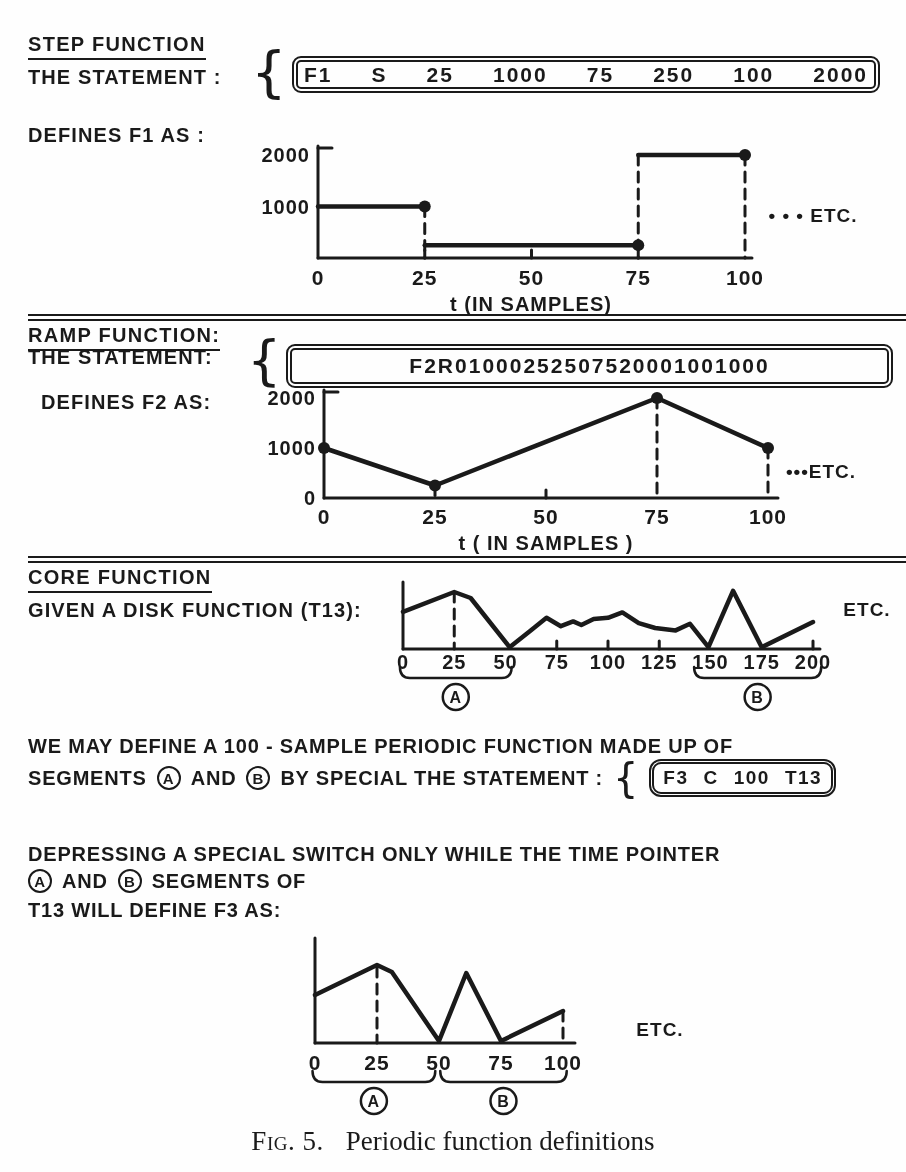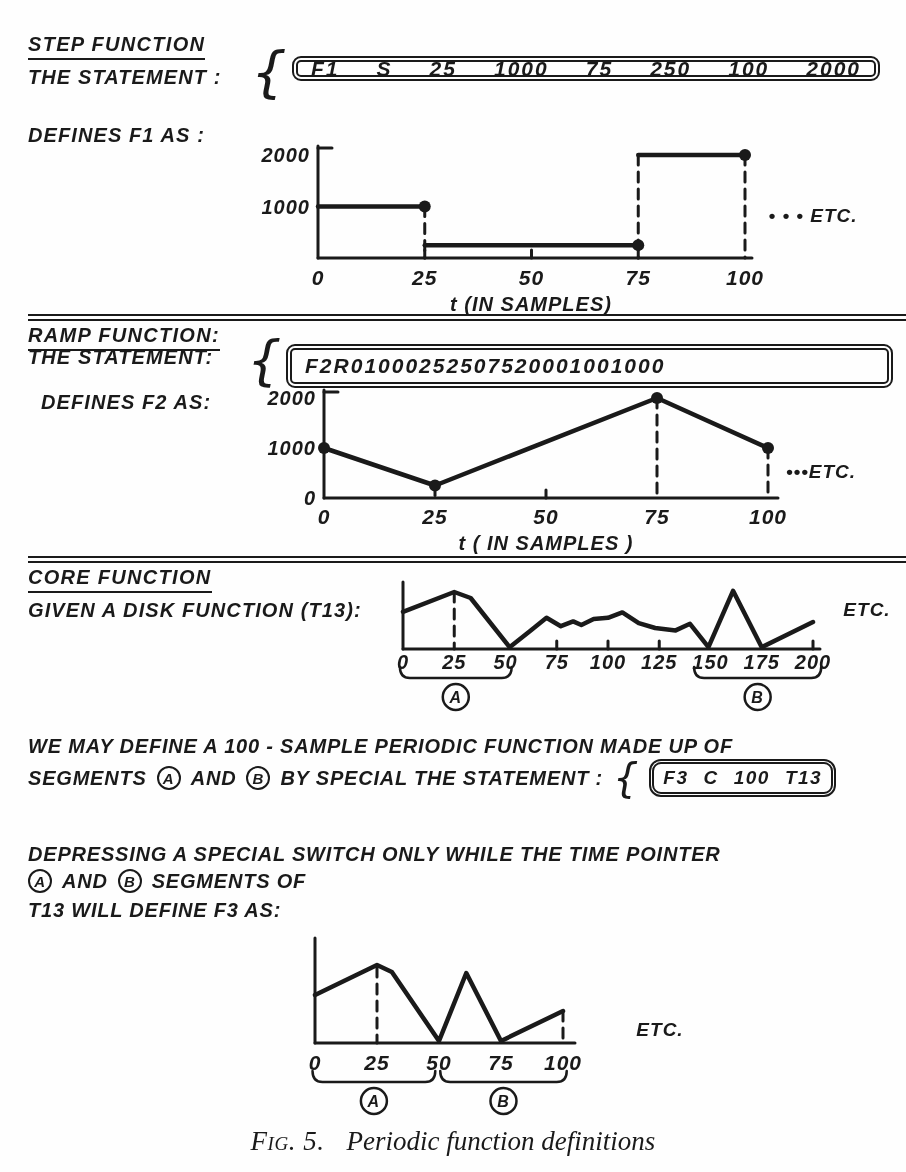--- a/index.html
+++ b/index.html
@@ -1,18 +1,18 @@
 <!DOCTYPE html>
 <html><head>
 <meta charset="utf-8">
 <style>
   :root { --ink:#1a1a1a; }
   html,body{margin:0;padding:0;background:#e8e8e8;}
   .page{position:relative;width:906px;height:1172px;background:#fefefe;overflow:hidden;
-        font-family:"Liberation Sans",sans-serif;font-weight:bold;color:var(--ink);font-style:italic;}
+        font-family:"Liberation Sans",sans-serif;font-weight:bold;color:var(--ink);}
   .t{position:absolute;white-space:nowrap;}
   .title{font-size:20px;letter-spacing:1.3px;border-bottom:2.5px solid var(--ink);padding-bottom:2px;}
   .label{font-size:20px;letter-spacing:1.1px;}
   .para{font-size:20px;letter-spacing:0.8px;}
   .flexline{display:flex;align-items:center;gap:10px;}
   .brace{position:absolute;font-weight:normal;line-height:0.9;font-family:"DejaVu Sans",sans-serif;}
   .box{position:absolute;border:6px double var(--ink);border-radius:9px;display:flex;
        align-items:center;background:#fefefe;box-sizing:border-box;}
   .box .tok{font-size:21px;letter-spacing:2px;}
   .boxinline{border:5px double var(--ink);border-radius:12px;display:flex;align-items:center;
@@ -29,21 +29,21 @@
   .figlab{font-variant:small-caps;letter-spacing:0.5px;}
 </style>
 </head>
 <body>
 
 <div class="page">
 
   <div class="t title" style="left:28px;top:33px">STEP FUNCTION</div>
   <div class="t label" style="left:28px;top:66px">THE STATEMENT :</div>
   <div class="brace" style="left:251px;top:47px;font-size:56px">{</div>
-  <div class="box" style="left:292px;top:56px;width:588px;height:25px;justify-content:space-between;padding:0 13px">
+  <div class="box" style="left:292px;top:56px;width:588px;height:37px;justify-content:space-between;padding:0 6px">
       <span class="tok">F1</span>
       <span class="tok">S</span>
       <span class="tok">25</span>
       <span class="tok">1000</span>
       <span class="tok">75</span>
       <span class="tok">250</span>
       <span class="tok">100</span>
       <span class="tok">2000</span>
     </div>
   <div class="t label" style="left:28px;top:124px">DEFINES F1 AS :</div>
@@ -72,21 +72,21 @@
       <circle cx="194.75" cy="74.5" r="6" fill="#1a1a1a"></circle>
       <circle cx="408.24999999999994" cy="113.125" r="6" fill="#1a1a1a"></circle>
       <circle cx="515" cy="23" r="6" fill="#1a1a1a"></circle>
     </svg>
 
   <div class="sep" style="top:314px"></div>
 
   <div class="t title" style="left:28px;top:324px">RAMP FUNCTION:</div>
   <div class="t label" style="left:28px;top:346px">THE STATEMENT:</div>
   <div class="brace" style="left:247px;top:337px;font-size:54px">{</div>
-  <div class="box" style="left:286px;top:344px;width:607px;height:44px;justify-content:flex-start;padding:11px 13px">
+  <div class="box" style="left:286px;top:344px;width:607px;height:44px;justify-content:center;padding:11px 13px">
       <span class="tok">F2</span>
       <span class="tok">R</span>
       <span class="tok">0</span>
       <span class="tok">1000</span>
       <span class="tok">25</span>
       <span class="tok">250</span>
       <span class="tok">75</span>
       <span class="tok">2000</span>
       <span class="tok">100</span>
       <span class="tok">1000</span>

